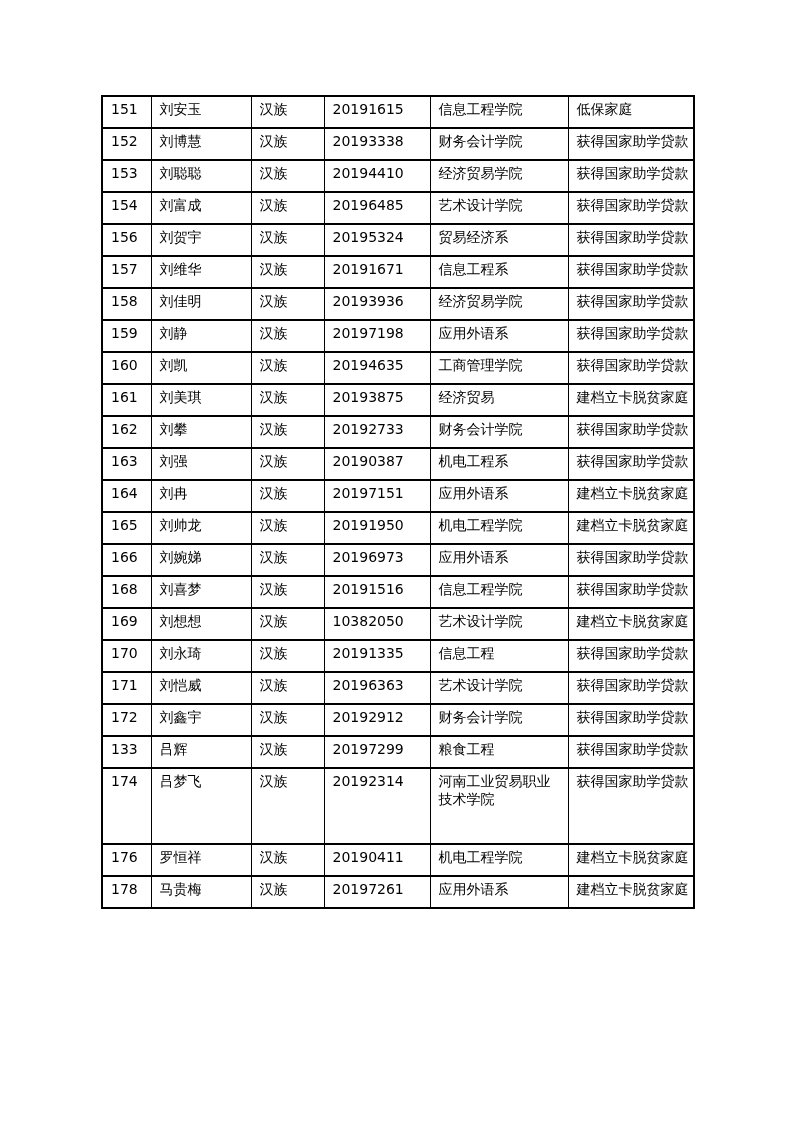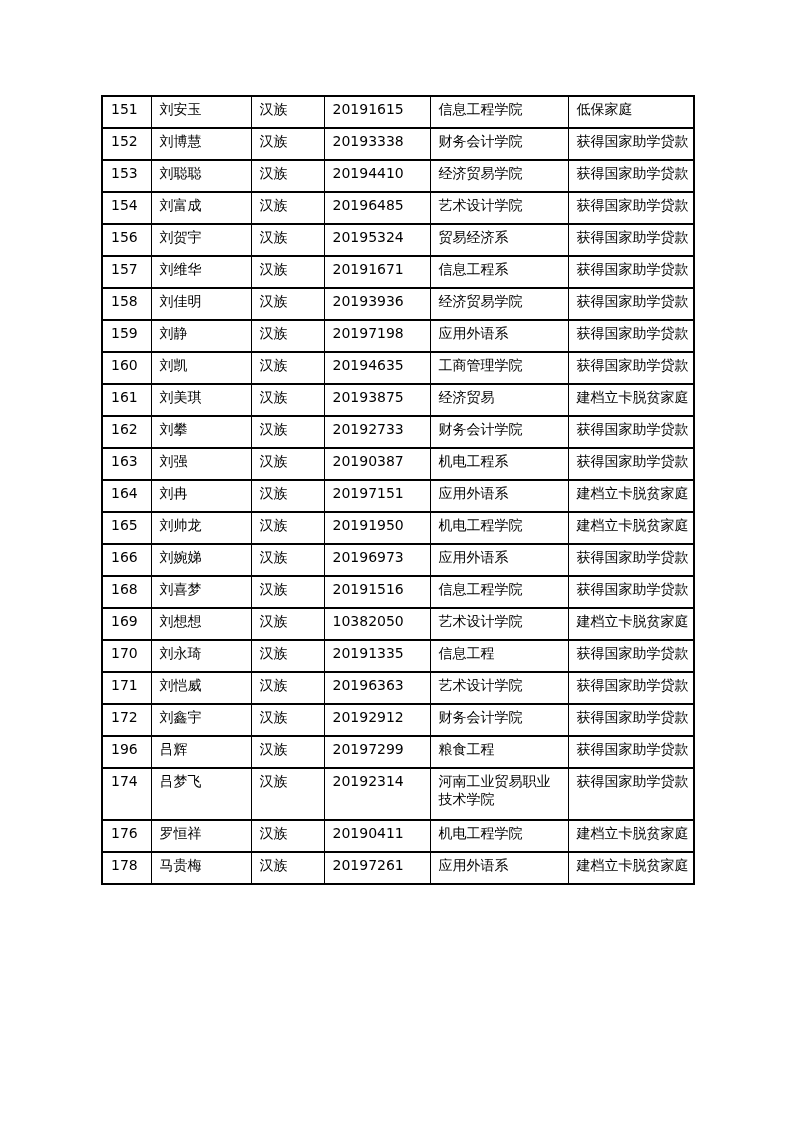--- a/index.html
+++ b/index.html
@@ -33,21 +33,21 @@
     padding: 3px 4px 0 8px;
     font-size: 14px;
     line-height: 18px;
     overflow: hidden;
     word-break: break-all;
   }
   table.roster tr {
     height: 32px;
   }
   table.roster tr.tall {
-    height: 52px;
+    height: 76px;
   }
 </style>
 </head>
 <body>
 
 <div class="page">
   <table class="roster">
     <colgroup>
       <col style="width:49px">
       <col style="width:100px">
@@ -211,21 +211,21 @@
         </tr>
         <tr>
           <td>172</td>
           <td>刘鑫宇</td>
           <td>汉族</td>
           <td>20192912</td>
           <td>财务会计学院</td>
           <td>获得国家助学贷款</td>
         </tr>
         <tr>
-          <td>196</td>
+          <td>133</td>
           <td>吕辉</td>
           <td>汉族</td>
           <td>20197299</td>
           <td>粮食工程</td>
           <td>获得国家助学贷款</td>
         </tr>
         <tr class="tall">
           <td>174</td>
           <td>吕梦飞</td>
           <td>汉族</td>

